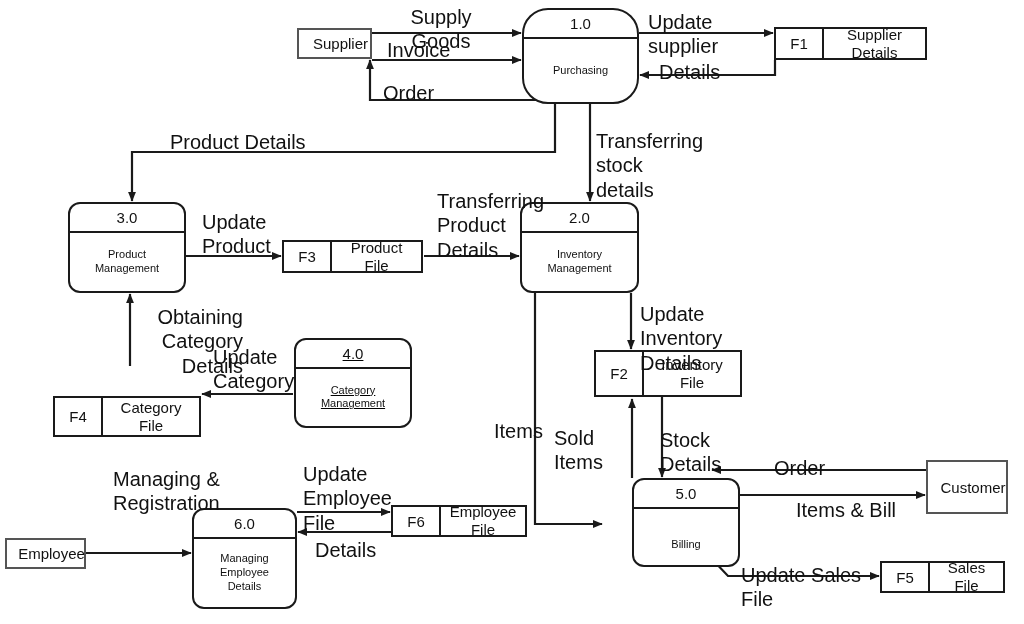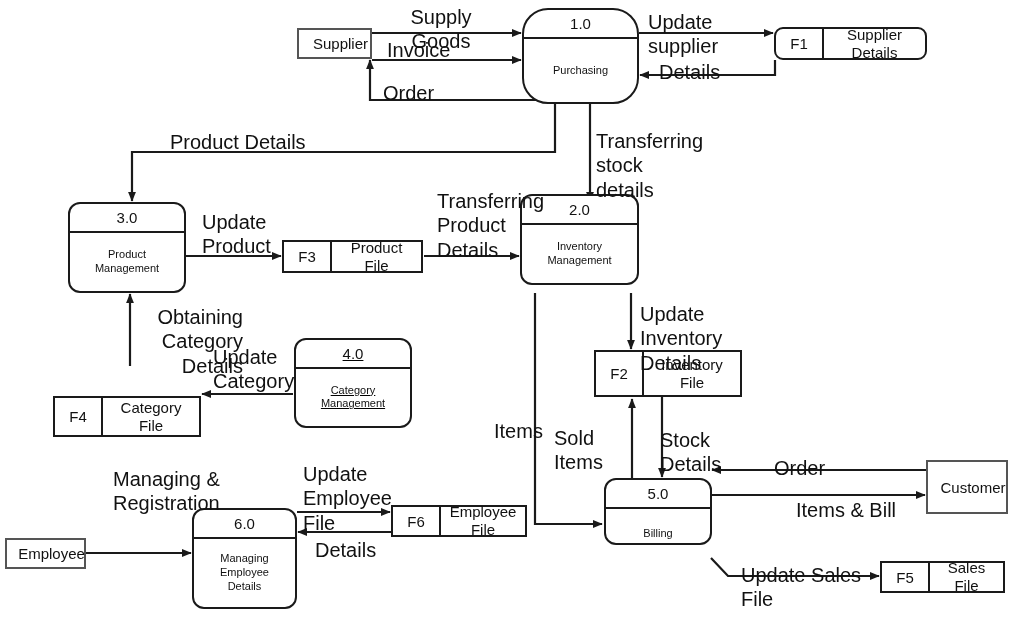--- a/index.html
+++ b/index.html
@@ -145,57 +145,57 @@
 
       <path d="M392,532 L298,532"></path>
     </g>
   </svg>
 
   <div class="process" style="left:522px;top:8px;width:117px;height:96px;border-radius:26px;">
     <div class="pnum">1.0</div>
     <div class="pname">Purchasing</div>
   </div>
 
-  <div class="process" style="left:520px;top:194px;width:119px;height:91px;">
+  <div class="process" style="left:520px;top:202px;width:119px;height:91px;">
     <div class="pnum">2.0</div>
     <div class="pname">Inventory
 Management</div>
   </div>
 
   <div class="process" style="left:68px;top:202px;width:118px;height:91px;">
     <div class="pnum">3.0</div>
     <div class="pname">Product
 Management</div>
   </div>
 
   <div class="process" style="left:294px;top:338px;width:118px;height:90px;text-decoration:underline;">
     <div class="pnum">4.0</div>
     <div class="pname">Category
 Management</div>
   </div>
 
-  <div class="process" style="left:604px;top:478px;width:108px;height:67px;gap:16px;">
+  <div class="process" style="left:632px;top:478px;width:108px;height:89px;gap:16px;">
     <div class="pnum">5.0</div>
     <div class="pname">Billing</div>
   </div>
 
   <div class="process" style="left:192px;top:508px;width:105px;height:101px;">
     <div class="pnum">6.0</div>
     <div class="pname">Managing
 Employee
 Details</div>
   </div>
 
   <div class="entity" style="left:297px;top:28px;width:75px;height:31px;">Supplier</div>
 
   <div class="entity" style="left:926px;top:460px;width:82px;height:54px;">Customer</div>
 
   <div class="entity" style="left:5px;top:538px;width:81px;height:31px;">Employee</div>
 
-  <div class="store" style="left:774px;top:27px;width:153px;height:33px;border-radius:9px;">
+  <div class="store" style="left:774px;top:27px;width:153px;height:33px;">
     <div class="sid">F1</div>
     <div class="sname">Supplier Details</div>
   </div>
 
   <div class="store" style="left:594px;top:350px;width:148px;height:47px;">
     <div class="sid">F2</div>
     <div class="sname">Inventory
 File</div>
   </div>
 

